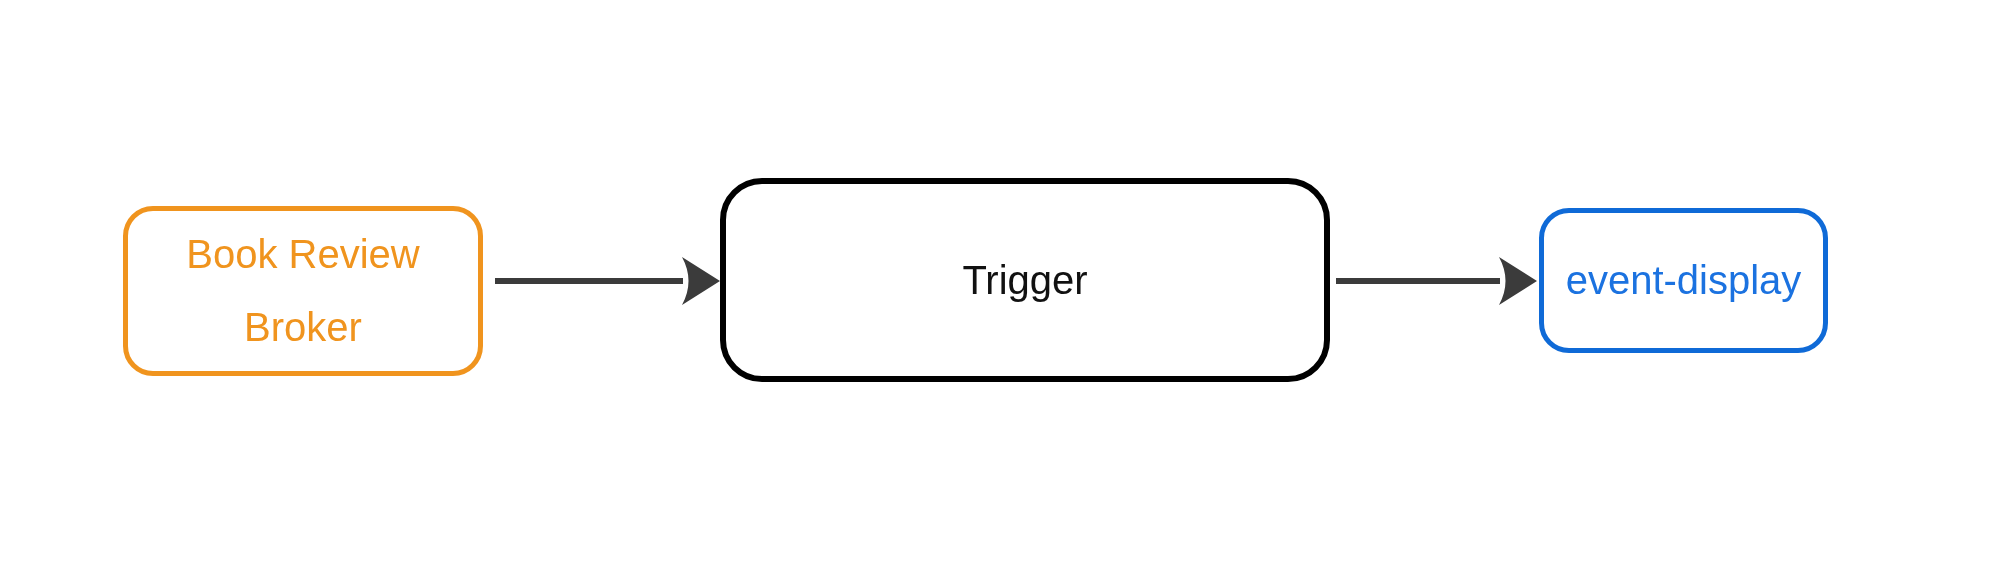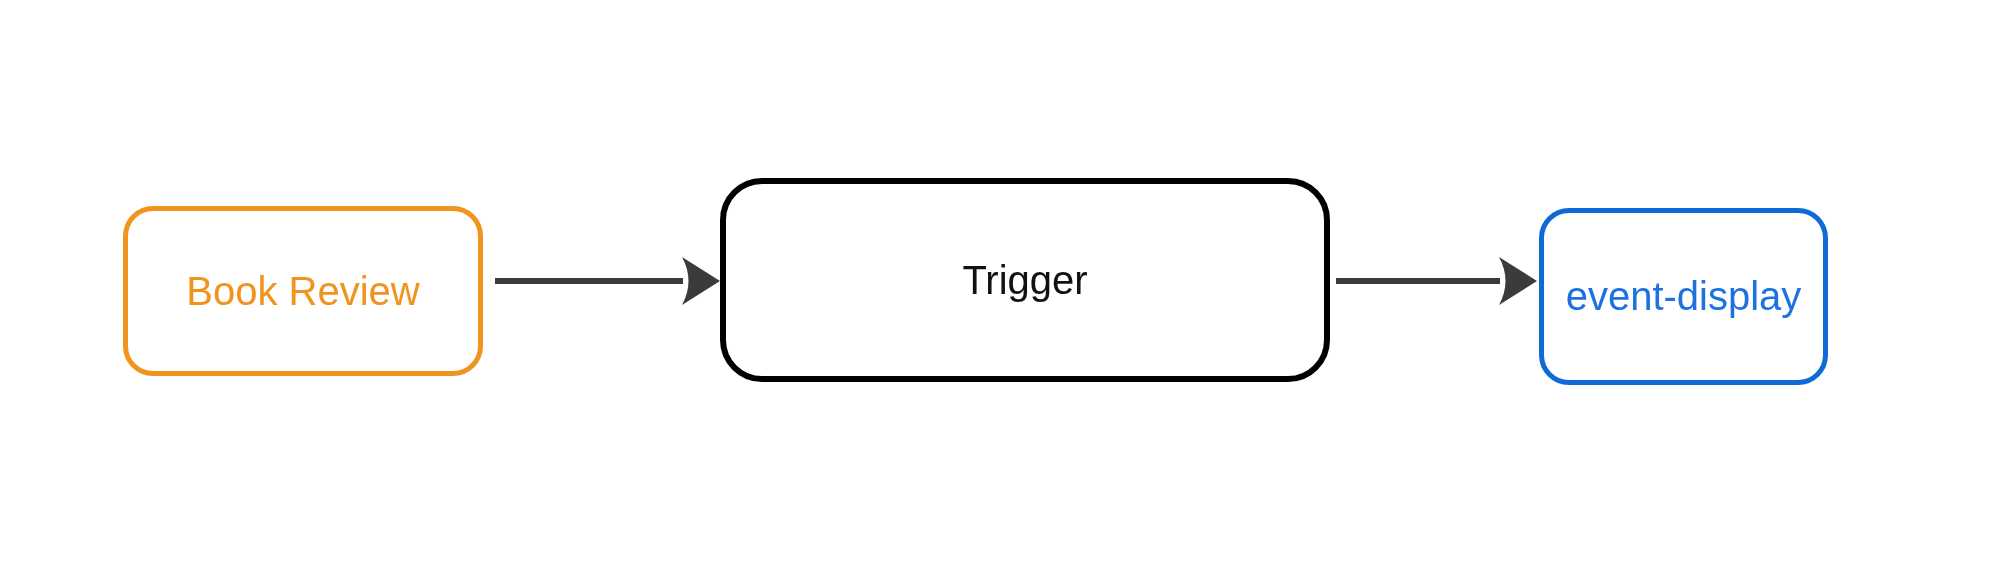--- a/index.html
+++ b/index.html
@@ -56,21 +56,21 @@
   }
   .node-trigger {
     left: 720px; top: 178px;
     width: 610px; height: 204px;
     border: 6px solid var(--trigger-border);
     border-radius: 42px;
     color: var(--trigger-text);
   }
   .node-sink {
     left: 1539px; top: 208px;
-    width: 289px; height: 177px;
+    width: 289px; height: 145px;
     border: 5px solid var(--sink-border);
     border-radius: 30px;
     color: var(--sink-text);
   }
 </style>
 </head>
 <body>
 
 <div class="canvas">
 
@@ -79,20 +79,21 @@
       <marker id="arrowhead" markerUnits="userSpaceOnUse" markerWidth="42" markerHeight="50" refX="1" refY="24" orient="auto">
         <path class="arrowhead-path" d="M0,0 L38,24 L0,48 Q13,24 0,0 Z"></path>
       </marker>
     </defs>
     <line class="edge" x1="495" y1="281" x2="683" y2="281" marker-end="url(#arrowhead)"></line>
     <line class="edge" x1="1336" y1="281" x2="1500" y2="281" marker-end="url(#arrowhead)"></line>
   </svg>
 
   <div class="node node-broker">
     <div class="label-line">Book Review</div>
+    <div class="label-line">Broker</div>
   </div>
 
   <div class="node node-trigger">
     <div class="label-line">Trigger</div>
   </div>
 
   <div class="node node-sink">
     <div class="label-line">event-display</div>
   </div>
 

